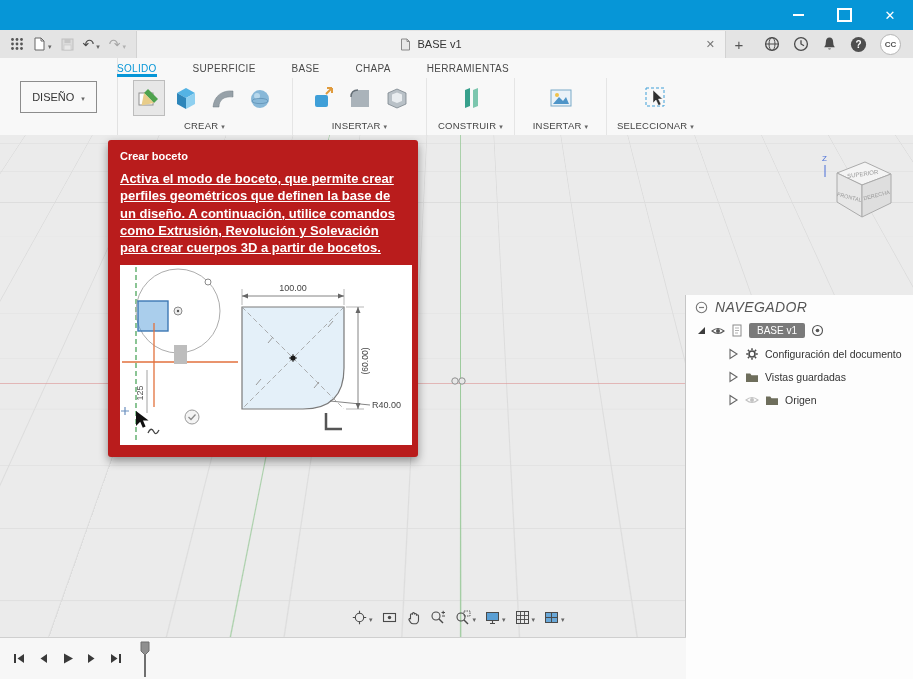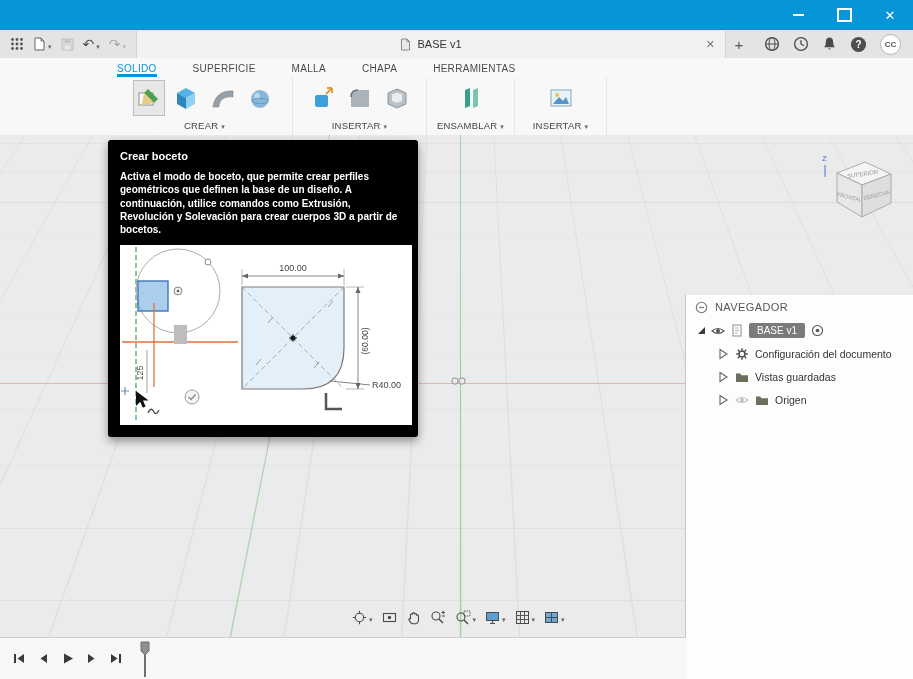--- a/index.html
+++ b/index.html
@@ -49,32 +49,32 @@
     background-size:92px 92px;background-position:50% 50%;
     transform:perspective(1400px) rotateX(57deg);}
   .axis-x{position:absolute;left:0;right:0;top:50%;height:1px;background:#dc9090;}
   .axis-y{position:absolute;top:0;bottom:0;left:50%;width:1px;background:#9cca9c;}
   .gridline-green{position:absolute;top:0;bottom:0;left:calc(50% - 180px);width:1px;background:#a8cfa8;}
   .origin-mark{position:absolute;left:449px;top:240px;}
 
   .viewcube{position:absolute;right:14px;top:12px;}
 
   
-  .tooltip{position:absolute;left:108px;top:5px;width:310px;background:#000000;border-radius:3px;box-shadow:0 4px 10px rgba(0,0,0,.4);padding:8px 12px 12px;color:#fff;z-index:6;box-sizing:border-box;}
+  .tooltip{position:absolute;left:108px;top:5px;width:310px;background:#b91c1c;border-radius:3px;box-shadow:0 4px 10px rgba(0,0,0,.4);padding:8px 12px 12px;color:#fff;z-index:6;box-sizing:border-box;}
   .tt-title{font-size:11px;font-weight:bold;margin:2px 0 8px;}
-  .tt-p{font-size:10px;font-weight:600;line-height:1.33;margin:0 0 9px;}
+  .tt-p{font-size:13px;font-weight:600;line-height:1.33;margin:0 0 9px;text-decoration:underline;}
   .tt-img{background:#fff;width:292px;height:180px;margin-top:2px;}
 
   
   .navigator{position:absolute;left:685px;right:0;top:160px;bottom:0;background:#fdfdfd;border-left:1px solid #c6c6c6;z-index:5;}
   .nav-header{height:24px;display:flex;align-items:center;gap:7px;padding-left:9px;}
-  .nav-title{font-size:11px;color:#555;letter-spacing:.4px;}
+  .nav-title{font-size:14px;color:#555;letter-spacing:.4px;font-style:italic;}
   .nav-row{height:23px;display:flex;align-items:center;gap:6px;font-size:10.5px;color:#333;cursor:pointer;}
   .row-root{padding-left:12px;}
-  .row-child{padding-left:32px;}
+  .row-child{padding-left:42px;}
   .pill{background:#7a7a7a;color:#fff;border-radius:2px;padding:2px 8px;font-size:10px;}
   .tri-exp{width:0;height:0;border-left:7px solid transparent;border-bottom:7px solid #3c3c3c;}
 
   
   .canvas-toolbar{position:absolute;left:352px;top:470px;height:24px;display:flex;align-items:center;gap:9px;z-index:4;}
   .ct-btn{display:flex;align-items:center;gap:2px;cursor:pointer;}
   .ct-btn svg{display:block;}
 
   
   .timeline{position:absolute;left:0;bottom:0;width:686px;height:42px;background:#f7f7f7;border-top:1px solid #cfcfcf;z-index:5;display:flex;align-items:center;gap:11px;padding-left:12px;box-sizing:border-box;}
@@ -176,25 +176,31 @@
             <text x="8.5" y="12" text-anchor="middle" font-size="10" font-weight="bold" fill="#fff" font-family="Liberation Sans,sans-serif">?</text>
           </svg>
       </span>
       <span class="avatar">
           <span>CC</span>
         </span>
     </div>
   </div>
 
   <div class="ribbon">
+    <div class="design-col">
+      <div class="design-btn">
+        <span>DISEÑO</span>
+        <span class="caret"></span>
+      </div>
+    </div>
 
     <div class="ribbon-tabs">
       <span class="rtab active">SOLIDO</span>
       <span class="rtab">SUPERFICIE</span>
-      <span class="rtab">MALLA</span>
+      <span class="rtab">BASE</span>
       <span class="rtab">CHAPA</span>
       <span class="rtab">HERRAMIENTAS</span>
     </div>
 
     <div class="ribbon-tools">
 
       <div class="rgroup" style="width:176px">
         <div class="rg-icons">
           <span class="ricon hovered">
             <svg width="26" height="26" viewBox="0 0 26 26">
@@ -260,21 +266,21 @@
       <div class="rgroup" style="width:88px">
         <div class="rg-icons">
           <span class="ricon">
             <svg width="26" height="26" viewBox="0 0 26 26">
                 <polygon points="7,5 12,3 12,21 7,23" fill="#37a08c"></polygon>
                 <polygon points="15,5 20,3 20,21 15,23" fill="#7cc6ae"></polygon>
               </svg>
           </span>
         </div>
         <div class="rg-label">
-            <span>ENSAMBLAR</span>
+            <span>CONSTRUIR</span>
             <span class="caret"></span>
           </div>
       </div>
 
 
       <div class="rgroup" style="width:92px">
         <div class="rg-icons">
           <span class="ricon">
             <svg width="26" height="26" viewBox="0 0 26 26">
                 <rect x="3" y="5" width="20" height="16" fill="#eaf2f8" stroke="#7aaac8"></rect>
@@ -282,20 +288,34 @@
                 <path d="M5 19 L11 12 L15 16 L18 12 L21 19 Z" fill="#4f95c8"></path>
               </svg>
           </span>
         </div>
         <div class="rg-label">
             <span>INSERTAR</span>
             <span class="caret"></span>
           </div>
       </div>
 
+      <div class="rgroup" style="width:97px;border-right:none">
+        <div class="rg-icons">
+          <span class="ricon">
+            <svg width="26" height="26" viewBox="0 0 26 26">
+                <rect x="3" y="3" width="18" height="18" fill="none" stroke="#3f9fd8" stroke-dasharray="3 2"></rect>
+                <path d="M10 5 L10 18 L13 15 L15.5 20.5 L18 19.3 L15.5 14 L19.5 14 Z" fill="#2f2f2f" stroke="#fff" stroke-width=".5"></path>
+              </svg>
+          </span>
+        </div>
+        <div class="rg-label">
+            <span>SELECCIONAR</span>
+            <span class="caret"></span>
+          </div>
+      </div>
 
     </div>
   </div>
 
   <div class="canvas">
     <div class="plane-wrap">
       <div class="gplane">
         <div class="axis-x"></div>
         <div class="axis-y"></div>
         <div class="gridline-green"></div>

